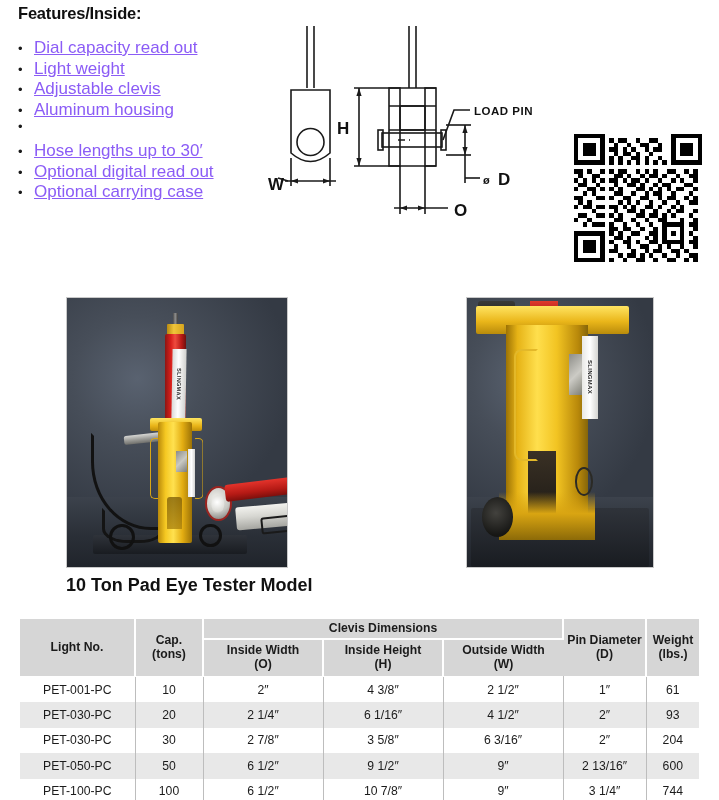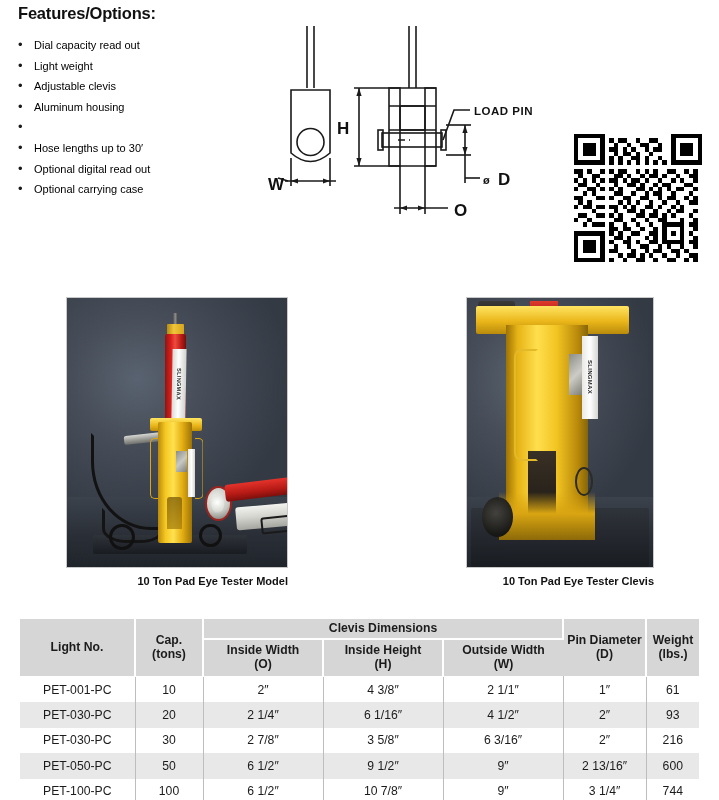--- a/index.html
+++ b/index.html
@@ -40,23 +40,24 @@
     height: 20.6px;
   }
   .bullet {
     width: 16px;
     flex: 0 0 16px;
     font-size: 13px;
     line-height: 1;
     color: #1a1a1a;
   }
   .feature-text {
-    font-size: 11px;
-    color: #000000;
+    font-size: 17px;
+    color: #8b5cf6;
     white-space: nowrap;
+    text-decoration: underline;
   }
 
   
   .diagram {
     position: absolute;
     left: 258px;
     top: 18px;
     width: 300px;
     height: 225px;
   }
@@ -82,24 +83,24 @@
     border: 1px solid #c9c9c9;
     box-sizing: border-box;
   }
   .photo-left  { left: 66px;  top: 297px; }
   .photo-right { left: 466px; top: 297px; }
   .photo-left  .photo-frame { width: 222px; height: 271px; }
   .photo-right .photo-frame { width: 188px; height: 271px; }
 
   .caption {
     margin-top: 7px;
-    font-size: 11px;
+    font-size: 18px;
     font-weight: bold;
     color: #111;
-    text-align: right;
+    text-align: left;
     white-space: nowrap;
   }
   .photo-left .caption  { width: 222px; }
   .photo-right .caption { width: 188px; }
 
   
   .bg-wall {
     position: absolute; inset: 0;
     background:
       radial-gradient(ellipse 70% 55% at 32% 30%, #596270 0%, #474e59 42%, #343a44 100%),
@@ -363,21 +364,21 @@
   }
   .spec-table tbody td:last-child { border-right: none; }
   .spec-table tbody tr:nth-child(odd)  td { background: #ffffff; }
   .spec-table tbody tr:nth-child(even) td { background: #e8e8e8; }
   .spec-table tbody tr:first-child td { border-top: 1px solid #ffffff; }
   .col-part { text-align: center; }
 </style>
 </head>
 <body>
 
-<div class="page-title">Features/Options:</div>
+<div class="page-title">Features/Inside:</div>
 
 <div class="features">
   <div class="feature-row">
     <span class="bullet">•</span>
     <span class="feature-text">Dial capacity read out</span>
   </div>
   <div class="feature-row">
     <span class="bullet">•</span>
     <span class="feature-text">Light weight</span>
   </div>
@@ -757,21 +758,20 @@
     <div class="clev-gap"></div>
     <div class="clev-foot"></div>
     <div class="clev-handle"></div>
     <div class="clev-plate"></div>
     <div class="clev-pin-ring"></div>
     <div class="clev-wheel"></div>
     <div class="clev-label">
       <span class="clev-label-text">SLINGMAX</span>
     </div>
   </div>
-  <div class="caption">10 Ton Pad Eye Tester Clevis</div>
 </div>
 
 <table class="spec-table">
   <colgroup>
     <col style="width:115px">
       <col style="width:68px">
       <col style="width:120px">
     <col style="width:120px">
       <col style="width:120px">
       <col style="width:83px">
@@ -808,41 +808,41 @@
         <div class="sub-line">(W)</div>
       </th>
     </tr>
   </thead>
   <tbody>
     <tr>
       <td class="col-part">PET-001-PC</td>
       <td>10</td>
       <td>2″</td>
       <td>4 3/8″</td>
-      <td>2 1/1″</td>
+      <td>2 1/2″</td>
       <td>1″</td>
       <td>61</td>
     </tr>
     <tr>
       <td class="col-part">PET-030-PC</td>
       <td>20</td>
       <td>2 1/4″</td>
       <td>6 1/16″</td>
       <td>4 1/2″</td>
       <td>2″</td>
       <td>93</td>
     </tr>
     <tr>
       <td class="col-part">PET-030-PC</td>
       <td>30</td>
       <td>2 7/8″</td>
       <td>3 5/8″</td>
       <td>6 3/16″</td>
       <td>2″</td>
-      <td>216</td>
+      <td>204</td>
     </tr>
     <tr>
       <td class="col-part">PET-050-PC</td>
       <td>50</td>
       <td>6 1/2″</td>
       <td>9 1/2″</td>
       <td>9″</td>
       <td>2 13/16″</td>
       <td>600</td>
     </tr>

